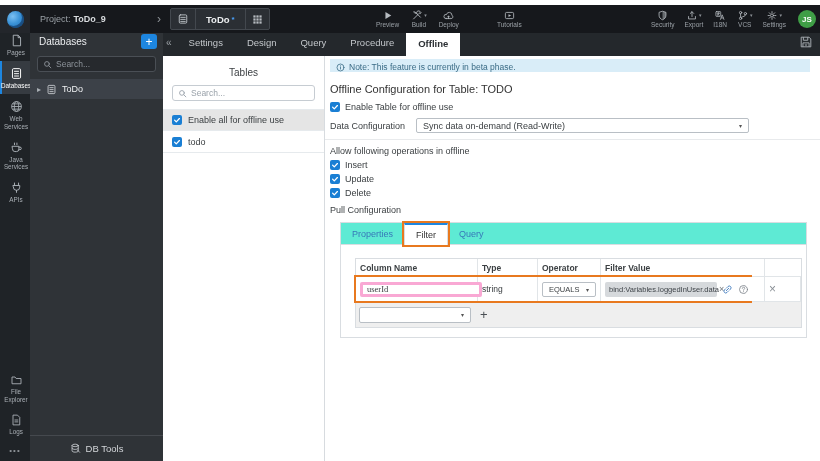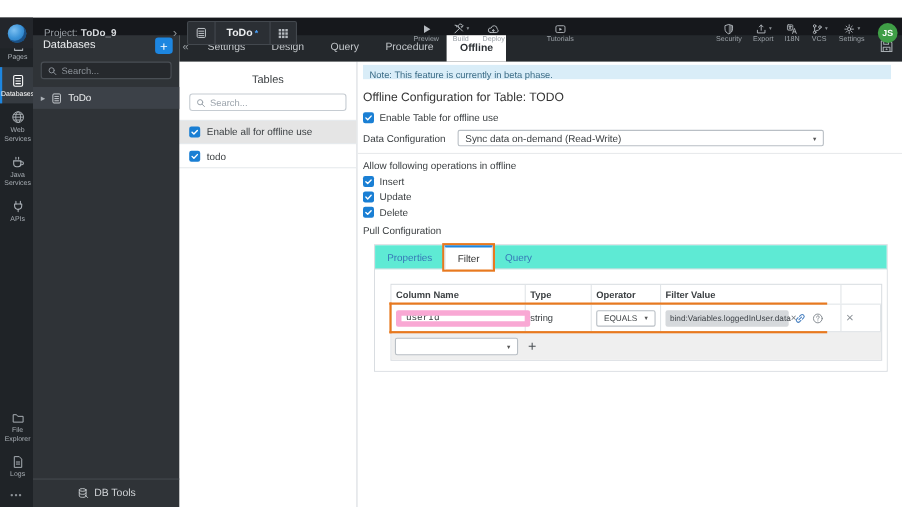--- a/index.html
+++ b/index.html
@@ -1,21 +1,21 @@
 <!DOCTYPE html>
 <html><head>
 <meta charset="utf-8">
 <style>
   * { margin:0; padding:0; box-sizing:border-box; }
   html,body { background:#fff; }
   body { font-family:"Liberation Sans", sans-serif; }
   .app { position:relative; width:820px; height:461px; overflow:hidden; background:#fff; color:#333; font-size:9px; }
 
   
-  .topbar { position:absolute; left:0; top:16px; width:820px; height:16px; background:#16181c; z-index:3; }
+  .topbar { position:absolute; left:0; top:5px; width:820px; height:28px; background:#16181c; z-index:3; }
   .logo-tile { position:absolute; left:0; top:0; width:30px; height:28px; background:#23262b; display:flex; align-items:center; justify-content:center; }
   .logo-circle { width:17px; height:17px; border-radius:50%; background:radial-gradient(circle at 34% 32%, #7cc0f2 0%, #3b93d8 45%, #1b66ab 100%); box-shadow:inset -2px -2px 0 rgba(10,40,80,.55); }
   .proj { position:absolute; left:40px; top:0; height:28px; display:flex; align-items:center; gap:3px; font-size:9px; color:#9aa0a6; }
   .proj .pname { color:#d8dbde; font-weight:bold; }
   .tb-chev { position:absolute; left:157px; top:0; height:28px; display:flex; align-items:center; color:#8d9297; font-size:12px; }
   .doctab { position:absolute; left:170px; top:3px; height:22px; display:flex; align-items:stretch; background:#2b2f34; border:1px solid #43484e; border-radius:2px; color:#c7cbcf; }
   .doctab .cell { display:flex; align-items:center; padding:0 6px; }
   .doctab .cell + .cell { border-left:1px solid #43484e; }
   .doctab .dt-title { font-weight:bold; color:#eceef0; font-size:9.5px; padding:0 10px; }
   .doctab .dirty { color:#4aa3ff; font-size:8px; vertical-align:super; margin-left:2px; }
@@ -59,21 +59,21 @@
   .tp-title { padding:11px 9px 7px; font-size:10px; color:#3c4043;text-align:center; }
   .tp-search { margin:0 9px 8px; height:16px; border:1px solid #c6ccd2; border-radius:3px; display:flex; align-items:center; gap:4px; padding:0 5px; color:#9aa2aa; }
   .tp-search input { flex:1; min-width:0; border:none; outline:none; font-size:8.5px; color:#555; font-family:"Liberation Sans",sans-serif; }
   .tp-search input::placeholder { color:#9aa2aa; }
   .tp-row { display:flex; align-items:center; gap:6px; height:22px; padding:0 9px; border-bottom:1px solid #e6eaed; font-size:9px; color:#3c4043; cursor:pointer; }
   .tp-row.highlight { background:#e5e5e5; border-top:1px solid #e6eaed; }
   .cb { flex:0 0 auto; width:10px; height:10px; background:#1a7fd4; border-radius:2px; display:flex; align-items:center; justify-content:center; }
 
   
   .main { position:absolute; left:325px; top:56px; right:0; bottom:0; background:#fff; overflow:hidden; }
-  .note { margin:3px 10px 0 5px; height:13px; background:#d9edf8; color:#3a6b85; display:flex; align-items:flex-start; gap:4px; padding:0 6px; font-size:8.5px;flex-direction:column; }
+  .note { margin:3px 10px 0 5px; height:13px; background:#d9edf8; color:#3a6b85; display:flex; align-items:flex-end; gap:4px; padding:0 6px; font-size:8.5px; }
   .m-title { margin:11px 0 0 5px; font-size:11px; color:#333; }
   .chk-row { margin:6px 0 0 5px; height:11px; display:flex; align-items:center; gap:5px; font-size:9px; color:#3c4043; }
   .dc-row { margin:6px 0 0 5px; height:15px; display:flex; align-items:center; font-size:9px; }
   .dc-label { width:86px; color:#3c4043; }
   .sel { height:15px; border:1px solid #b9bfc5; border-radius:2px; background:#fff; display:flex; align-items:center; justify-content:space-between; padding:0 6px; color:#3c4043; cursor:pointer; }
   .dc-sel { width:333px;text-align:center; }
   .sel .sel-caret { font-size:6px; color:#555; margin-left:6px; }
   .m-divider { margin-top:6px; border-top:1px solid #e8eaec; }
   .m-label { margin:6px 0 0 5px; height:10px; font-size:9px; color:#3c4043; }
   .ops .chk-row { margin-top:4px; height:10px; }
@@ -86,21 +86,21 @@
   .pull-content { padding:13px 4px 9px 14px; background:#fff; }
 
   .ftable { width:447px; border:1px solid #d9dde1; }
   .ft-header, .ft-row { display:grid; grid-template-columns:122px 60px 63px 164px 1fr; }
   .ft-header { height:17px; background:#fff; }
   .ft-header > div { display:flex; align-items:center; padding:0 4px; font-weight:bold; font-size:8.5px; color:#3c4043; border-right:1px solid #e1e5e8; }
   .ft-header > div:last-child { border-right:none; }
   .ft-row { position:relative; height:25px; border-top:1px solid #e1e5e8; }
   .ft-row > div { display:flex; align-items:center; padding:0 4px; border-right:1px solid #e1e5e8; font-size:8.5px; color:#3c4043; }
   .ft-row > div:last-child { border-right:none; justify-content:center; }
-  .txt-input { width:122px; height:15px; border:5px solid #f9a8d4; border-radius:2px; padding:0 4px; font-size:8.5px; color:#3c4043; font-family:Liberation Mono, monospace; outline:none; }
+  .txt-input { width:122px; height:15px; border:3px solid #f9a8d4; border-radius:2px; padding:0 4px; font-size:8.5px; color:#3c4043; font-family:Liberation Serif, serif; outline:none; }
   .op-sel { width:55px; font-size:7.5px; }
   .chip { display:flex; align-items:center; gap:0; height:15px; max-width:112px; background:#d6d9dc; border-radius:2px; padding:0 4px; font-size:7.5px; color:#3f4449; white-space:nowrap; }
   .chip .chip-x { color:#70767c; font-size:9px; cursor:pointer; }
   .cell-icons { display:flex; align-items:center; gap:5px; margin-left:5px; }
   .row-del { font-size:12px; color:#8a9096; cursor:pointer; }
   .row-ann { position:absolute; left:-2px; top:-2px; bottom:-2px; right:49px; border:2px solid #e8791f; pointer-events:none; z-index:4; }
   .ft-footer { display:flex; align-items:center; gap:9px; height:26px; background:#efefef; border-top:1px solid #e1e5e8; padding-left:3px; }
   .new-sel { width:112px; height:16px; font-size:8px; color:#666; background:#fff; }
   .add-row { font-size:13px; color:#4a4f54; cursor:pointer; line-height:1; }
 

